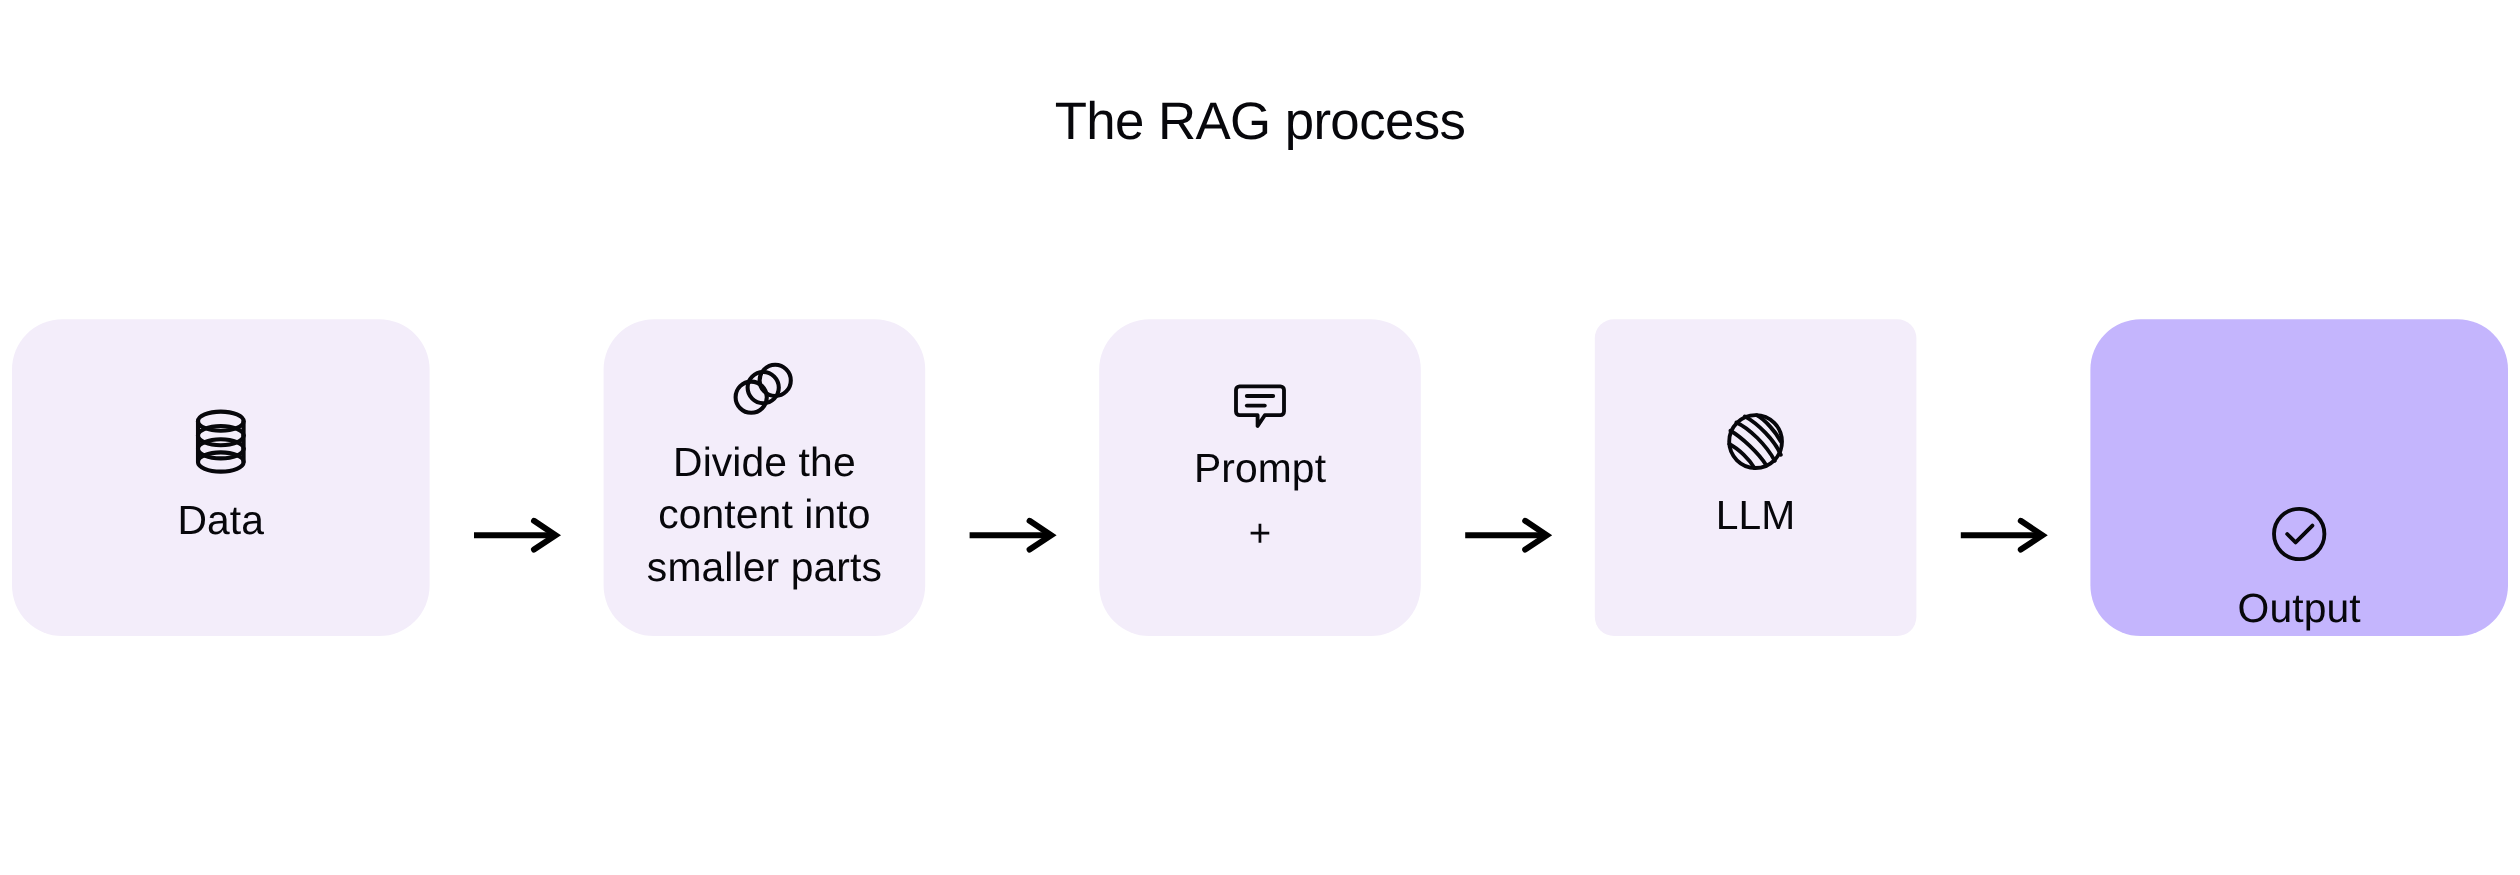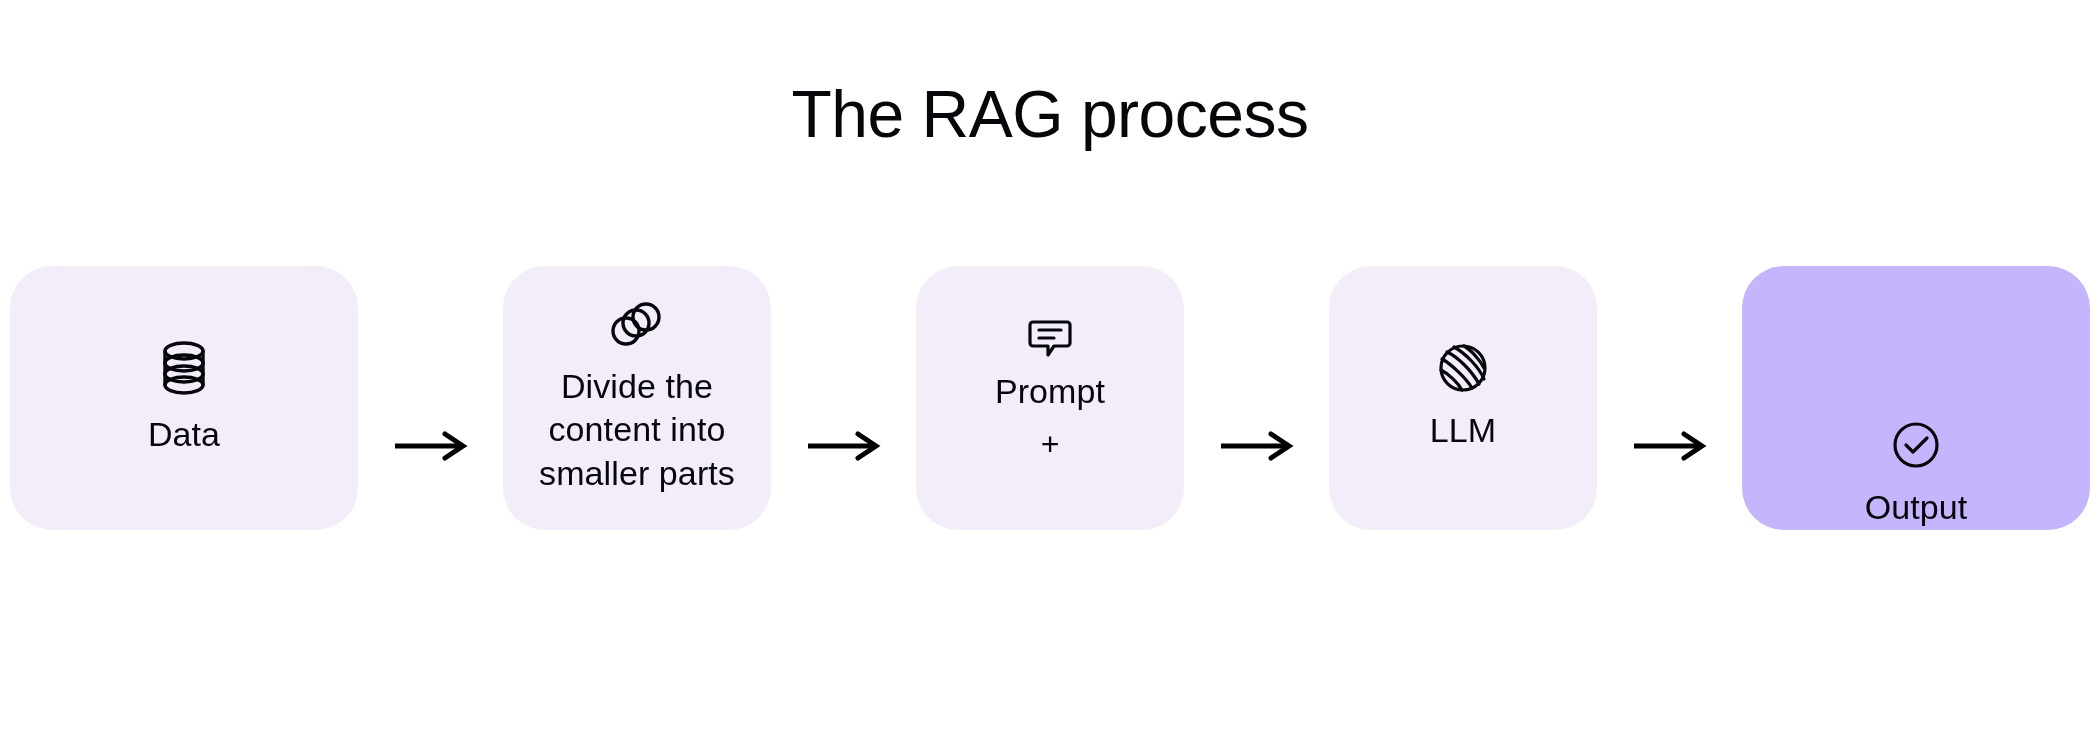--- a/index.html
+++ b/index.html
@@ -20,21 +20,21 @@
     background: #ffffff;
   }
 
   
   #page-title {
     position: absolute;
     top: 78px;
     left: 0;
     width: 2100px;
     text-align: center;
-    font-size: 66px;
+    font-size: 44px;
     font-weight: 400;
     letter-spacing: -0.5px;
     color: #07070b;
     line-height: 1.1;
     white-space: nowrap;
   }
 
   
   #flow-row {
     position: absolute;
@@ -62,21 +62,21 @@
 
   .step-card.accent {
     background: #c4b5fd;
     justify-content: flex-end;
   }
 
   
   .step-card.card-data { width: 348px; }
   .step-card.card-divide { width: 268px; justify-content: center; }
   .step-card.card-prompt { width: 268px; }
-  .step-card.card-llm    { width: 268px; }
+  .step-card.card-llm    { width: 268px; border-radius: 16px; }
   .step-card.card-output { width: 348px; }
 
   .arrow-connector {
     flex: 1 1 auto;
     min-width: 60px;
     height: 360px;
     display: flex;
     align-items: center;
     justify-content: center;
   }

